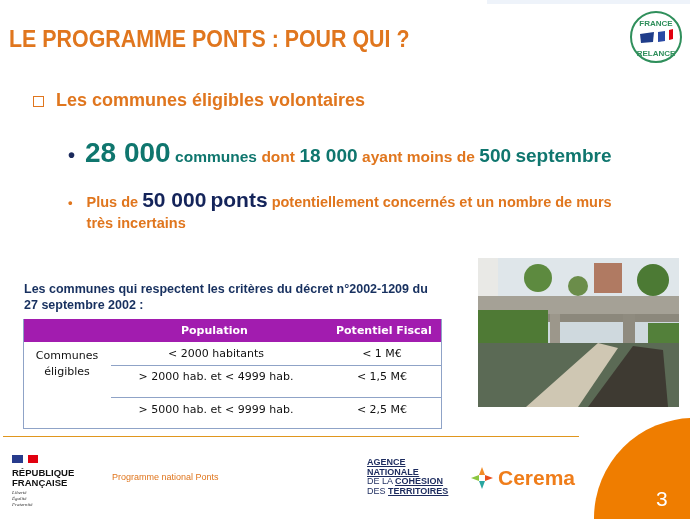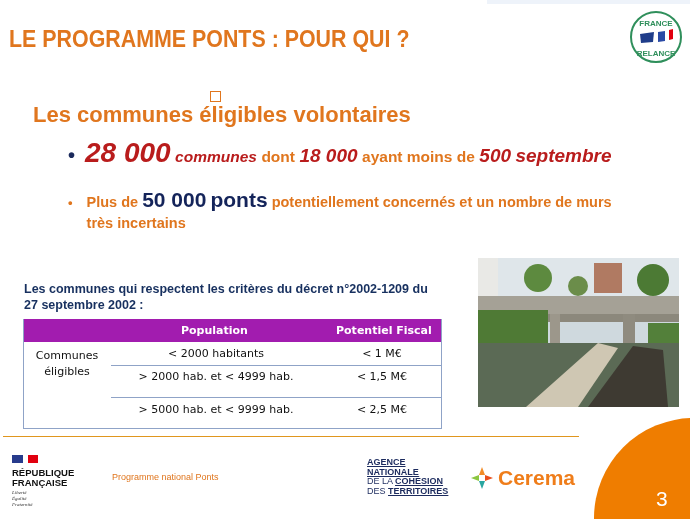--- a/index.html
+++ b/index.html
@@ -5,26 +5,26 @@
     * { margin: 0; padding: 0; box-sizing: border-box; }
     html, body { width: 690px; height: 519px; overflow: hidden; background: #ffffff; }
     body { position: relative; font-family: "Liberation Sans", sans-serif; }
 
     .top-strip { position: absolute; left: 487px; top: 0; width: 203px; height: 4px; background: #eef3fa; }
 
     .title { position: absolute; left: 9px; top: 26px; font-size: 23px; font-weight: bold; color: #e0761e; letter-spacing: 0; white-space: nowrap; transform: scaleX(0.93); transform-origin: left center; }
 
     .fr-logo { position: absolute; left: 629px; top: 10px; width: 54px; height: 54px; }
 
-    .section-head { position: absolute; left: 33px; top: 90px; font-size: 22px; font-weight: bold; color: #e0761e; white-space: nowrap; display: flex; align-items: center; flex-direction: column; }
+    .section-head { position: absolute; left: 33px; top: 90px; font-size: 18px; font-weight: bold; color: #e0761e; white-space: nowrap; display: flex; align-items: center; }
     .checkbox { width: 11px; height: 11px; border: 1.5px solid #e0761e; margin-right: 12px; margin-top: 1px; }
 
     .bullet1 { position: absolute; left: 68px; top: 137px; white-space: nowrap; display: flex; align-items: baseline; font-weight: bold; }
     .bullet1 .dot { color: #1b2a5c; font-size: 20px; margin-right: 10px; }
-    .navy { color: #b91c1c; font-style: italic; }
+    .navy { color: #0f766e; }
     .orange { color: #e0761e; }
     .b-big { font-size: 28px; }
     .b-mid { font-size: 19px; }
     .b-sm { font-size: 15.5px; }
 
     .bullet2 { position: absolute; left: 68px; top: 189px; width: 570px; font-weight: bold; display: flex; }
     .bullet2 .dot { color: #e0761e; font-size: 13px; margin-right: 14px; margin-top: 6px; }
     .bullet2 .txt { font-size: 14.5px; color: #e0761e; line-height: 21px; }
     .bullet2 .txt .big { font-size: 21px; color: #14245a; }
 

